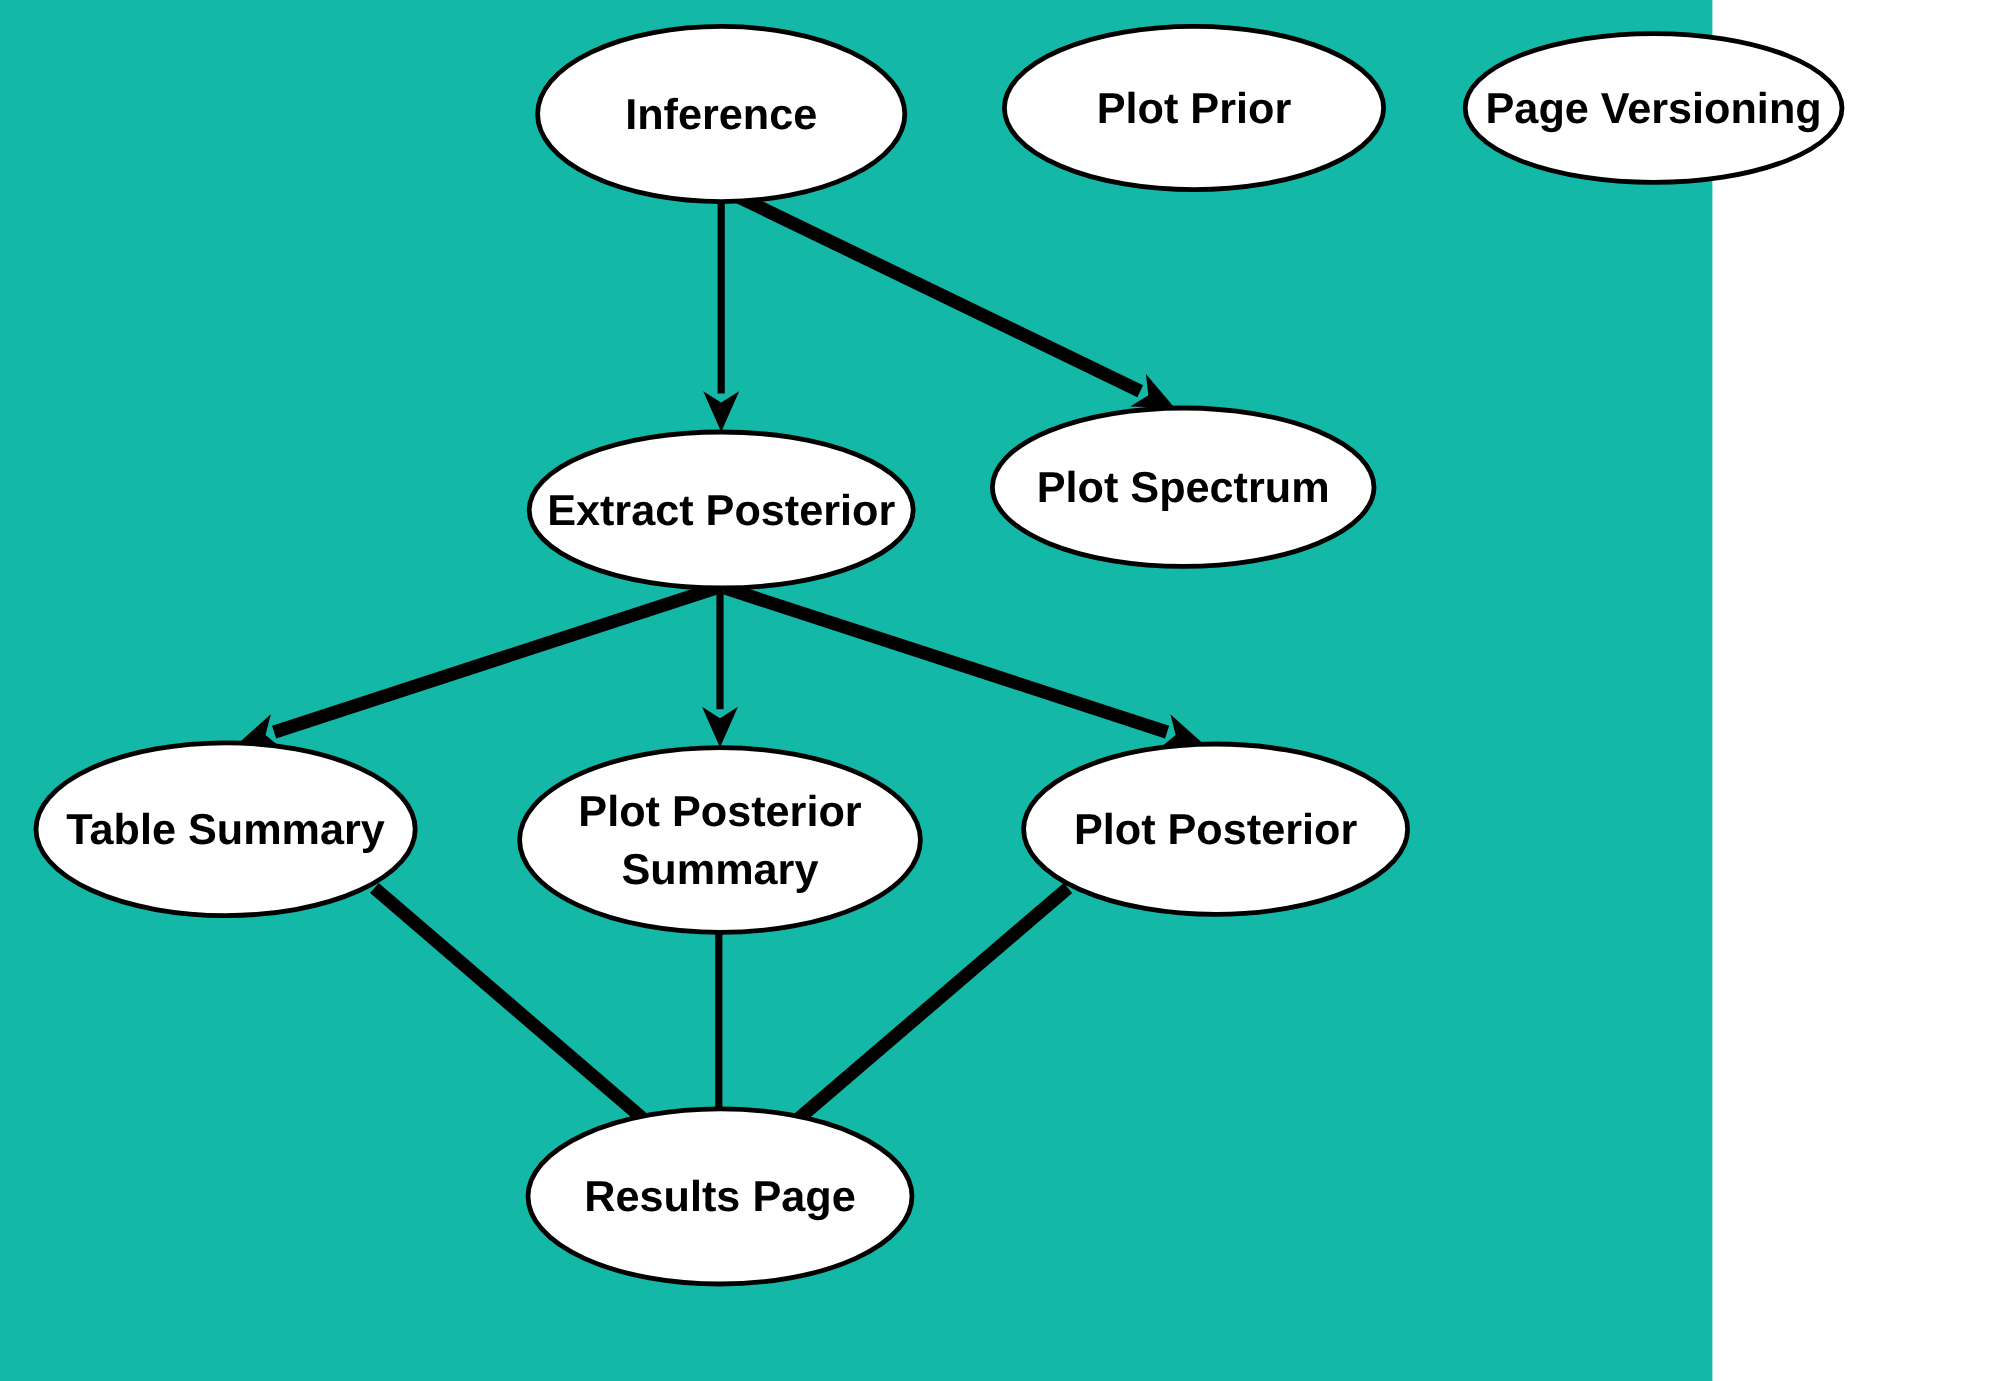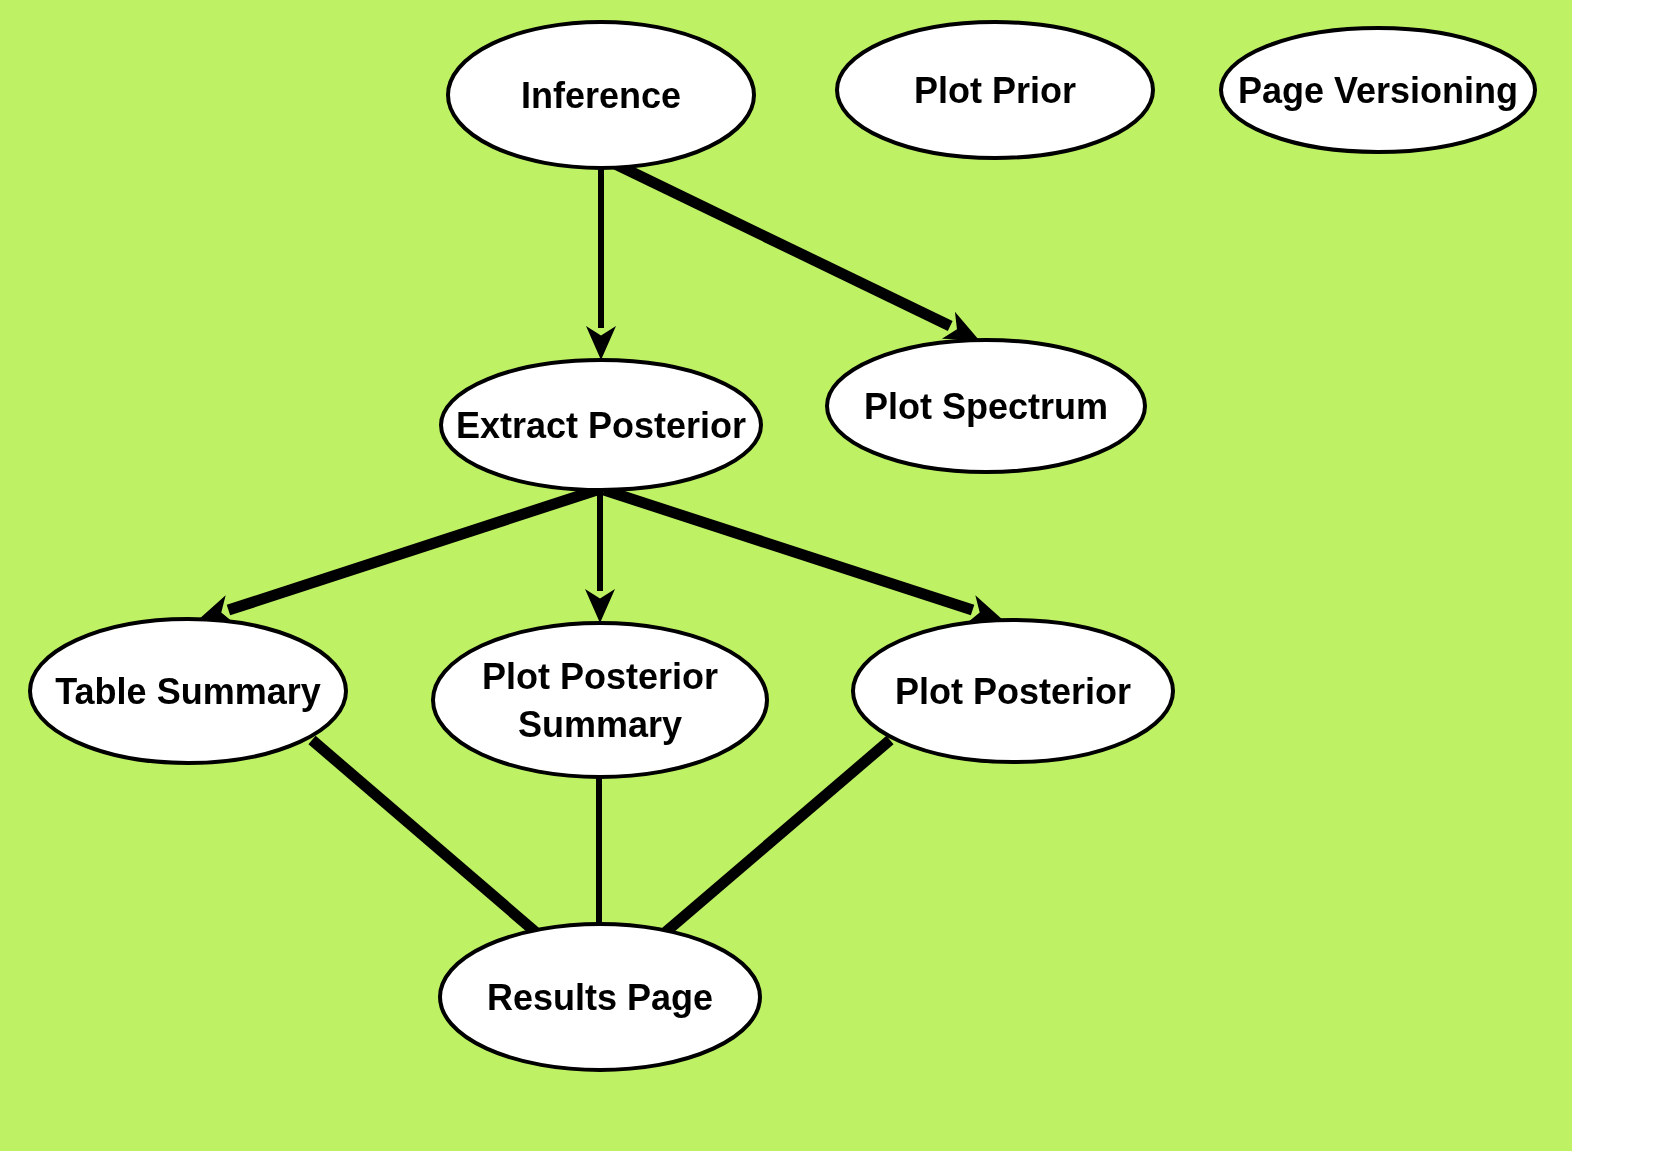--- a/index.html
+++ b/index.html
@@ -9,23 +9,23 @@
     background: #ffffff;
   }
   body {
     width: 1661px;
     height: 1151px;
     font-family: "Liberation Sans", sans-serif;
     overflow: hidden;
   }
   #graph-root {
     position: relative;
-    width: 1572px;
+    width: 1427px;
     height: 1151px;
-    background: #bef264;
+    background: #14b8a6;
   }
   svg#graph-canvas {
     display: block;
     width: 1661px;
     height: 1151px;
   }
   .node-ellipse {
     fill: #ffffff;
     stroke: #000000;
     stroke-width: 4;

